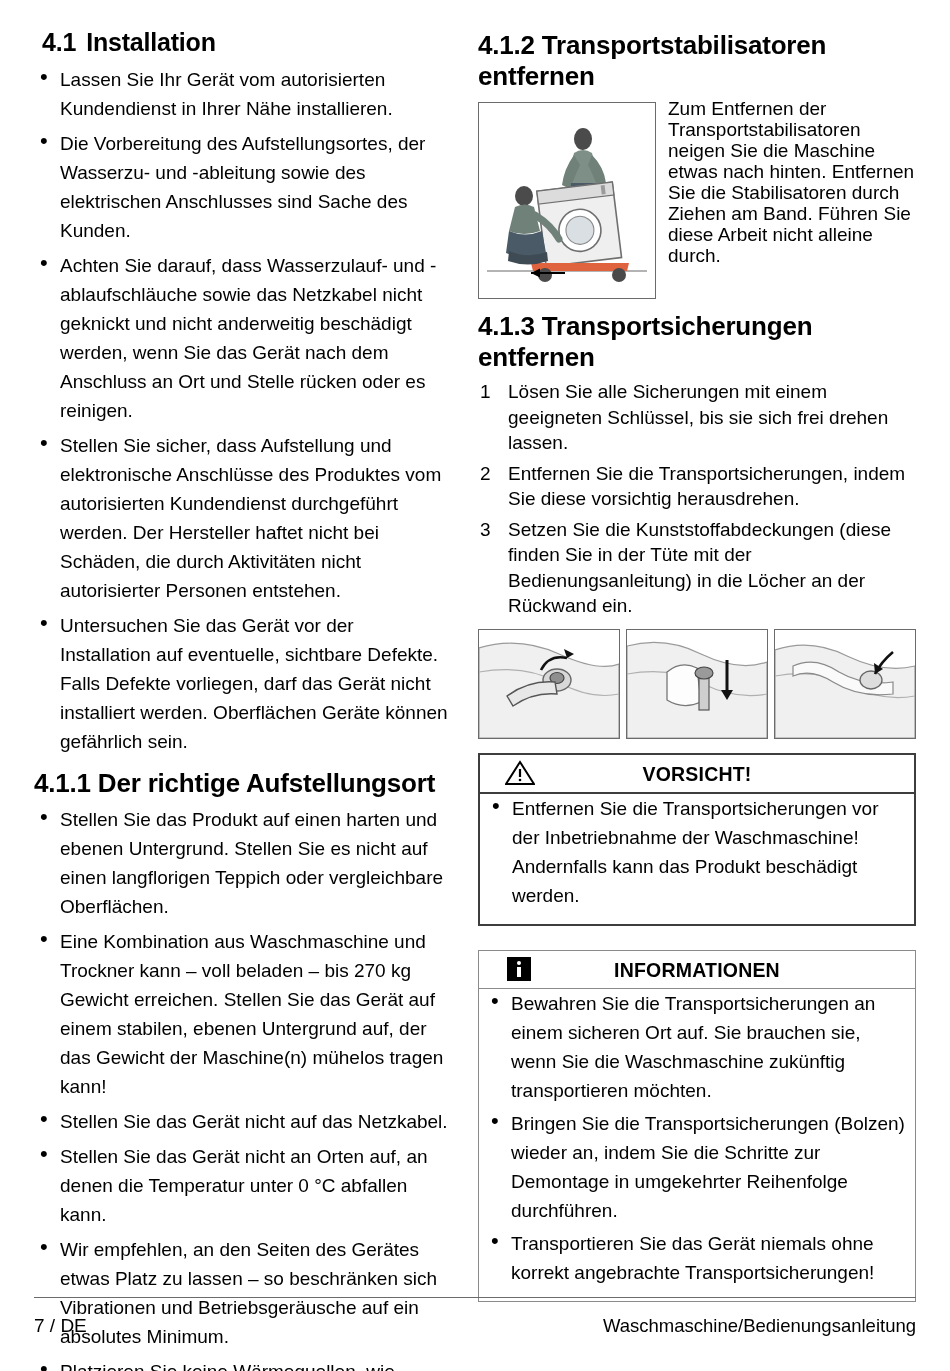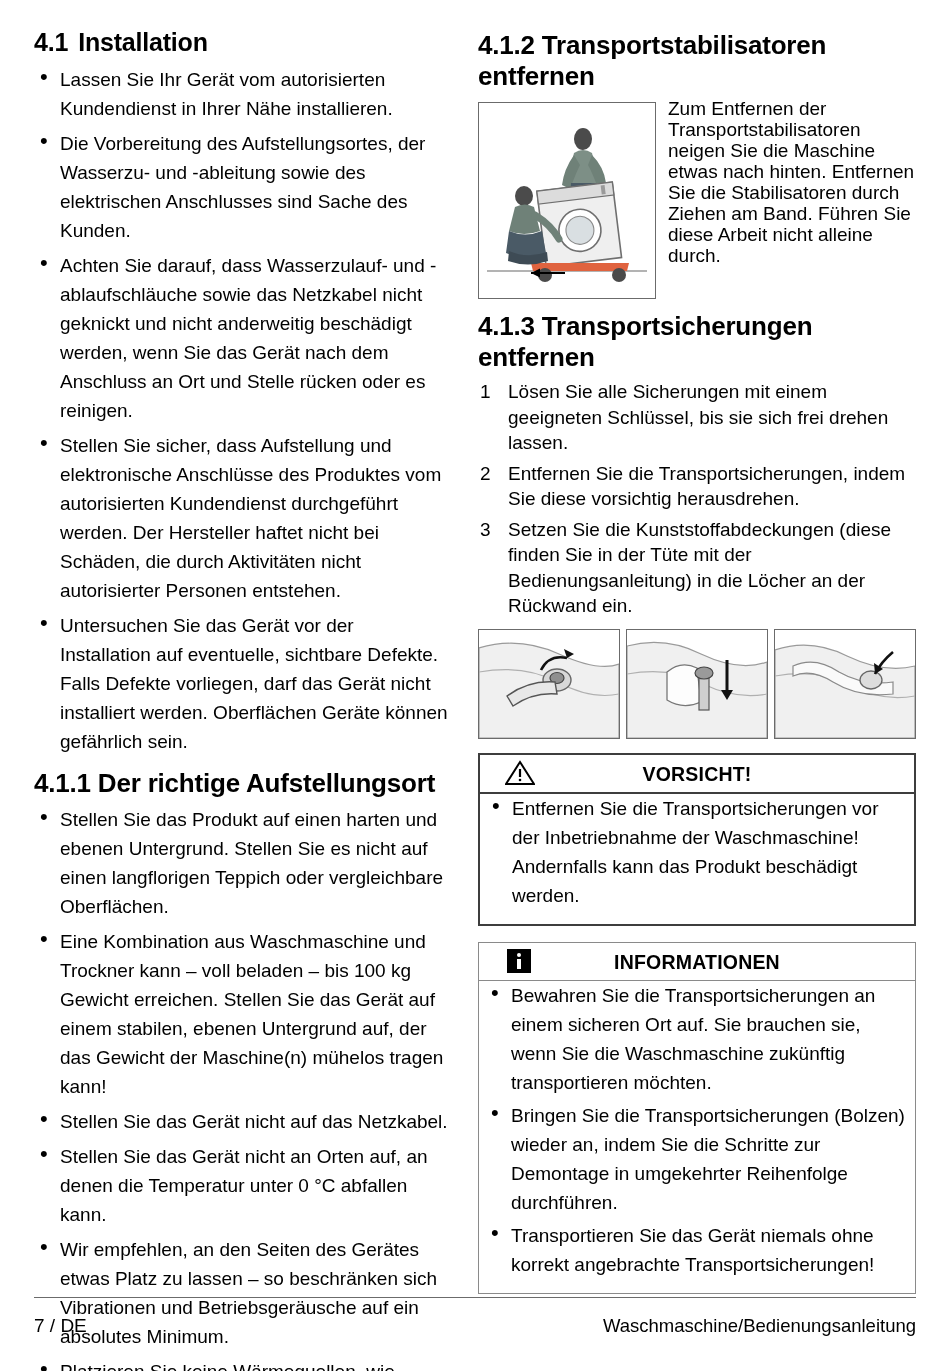--- a/index.html
+++ b/index.html
@@ -23,21 +23,21 @@
     gap: 30px;
     height: 1255px;
   }
   .col { width: 440px; }
   .col-left { width: 440px; }
   .col-right { width: 440px; }
 
   h2.section-title {
     font-size: 25px;
     font-weight: bold;
-    margin: 0 0 8px 0;
+    margin: 0 0 8px 8px;
     letter-spacing: -0.2px;
   }
   h2.section-title .num { margin-right: 10px; }
   h3.sub-title {
     font-size: 26px;
     font-weight: bold;
     margin: 12px 0 6px 0;
     letter-spacing: -0.2px;
   }
   h3.sub-title.tight { margin-top: 10px; }
@@ -98,21 +98,21 @@
     width: 142px;
     height: 110px;
     border: 1.5px solid #6b6b6b;
     position: relative;
     overflow: hidden;
     background: #fff;
   }
 
   .box {
     border: 2.5px solid #3d3d3d;
-    margin-bottom: 16px;
+    margin-bottom: 24px;
   }
   .box.info { border: 1.5px solid #8a8a8a; }
   .box-head {
     display: flex;
     align-items: center;
     justify-content: center;
     gap: 26px;
     padding: 8px 6px 6px 6px;
     border-bottom: 2.5px solid #3d3d3d;
     position: relative;
@@ -169,21 +169,21 @@
         <li>Die Vorbereitung des Aufstellungsortes, der Wasserzu- und -ableitung sowie des elektrischen Anschlusses sind Sache des Kunden.</li>
         <li>Achten Sie darauf, dass Wasserzulauf- und -ablaufschläuche sowie das Netzkabel nicht geknickt und nicht anderweitig beschädigt werden, wenn Sie das Gerät nach dem Anschluss an Ort und Stelle rücken oder es reinigen.</li>
         <li>Stellen Sie sicher, dass Aufstellung und elektronische Anschlüsse des Produktes vom autorisierten Kundendienst durchgeführt werden. Der Hersteller haftet nicht bei Schäden, die durch Aktivitäten nicht autorisierter Personen entstehen.</li>
         <li>Untersuchen Sie das Gerät vor der Installation auf eventuelle, sichtbare Defekte. Falls Defekte vorliegen, darf das Gerät nicht installiert werden. Oberflächen Geräte können gefährlich sein.</li>
       </ul>
 
       <h3 class="sub-title">4.1.1 Der richtige Aufstellungsort</h3>
 
       <ul class="bullets">
         <li>Stellen Sie das Produkt auf einen harten und ebenen Untergrund. Stellen Sie es nicht auf einen langflorigen Teppich oder vergleichbare Oberflächen.</li>
-        <li>Eine Kombination aus Waschmaschine und Trockner kann – voll beladen – bis 100 kg Gewicht erreichen. Stellen Sie das Gerät auf einem stabilen, ebenen Untergrund auf, der das Gewicht der Maschine(n) mühelos tragen kann!</li>
+        <li>Eine Kombination aus Waschmaschine und Trockner kann – voll beladen – bis 270 kg Gewicht erreichen. Stellen Sie das Gerät auf einem stabilen, ebenen Untergrund auf, der das Gewicht der Maschine(n) mühelos tragen kann!</li>
         <li>Stellen Sie das Gerät nicht auf das Netzkabel.</li>
         <li>Stellen Sie das Gerät nicht an Orten auf, an denen die Temperatur unter 0 °C abfallen kann.</li>
         <li>Wir empfehlen, an den Seiten des Gerätes etwas Platz zu lassen – so beschränken sich Vibrationen und Betriebsgeräusche auf ein absolutes Minimum.</li>
         <li>Platzieren Sie keine Wärmequellen, wie Kochfelder, Bügeleisen, Öfen usw., auf der Waschmaschine und nutzen Sie sie nicht am Produkt.</li>
       </ul>
     </div>
 
     <div class="col col-right">
       <h3 class="sub-title" style="margin-top:2px;">4.1.2 Transportstabilisatoren entfernen</h3>
 

